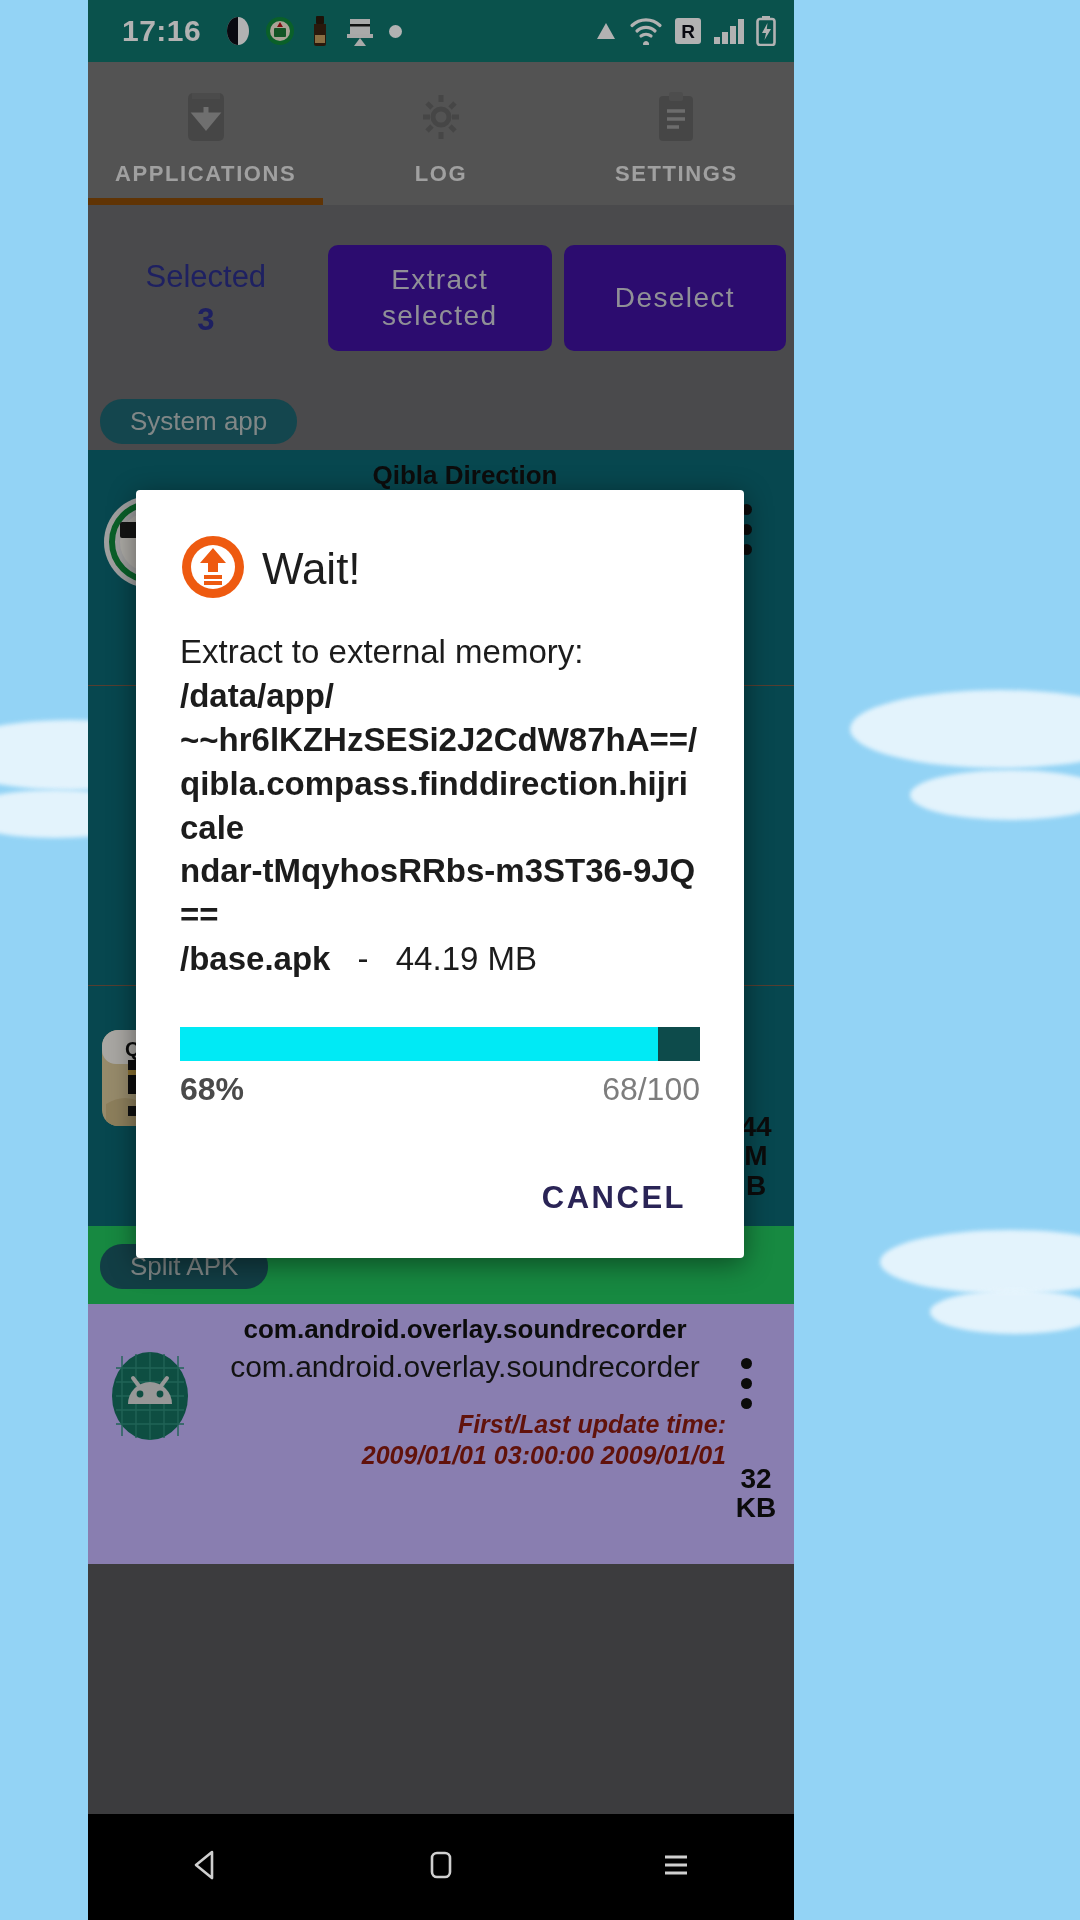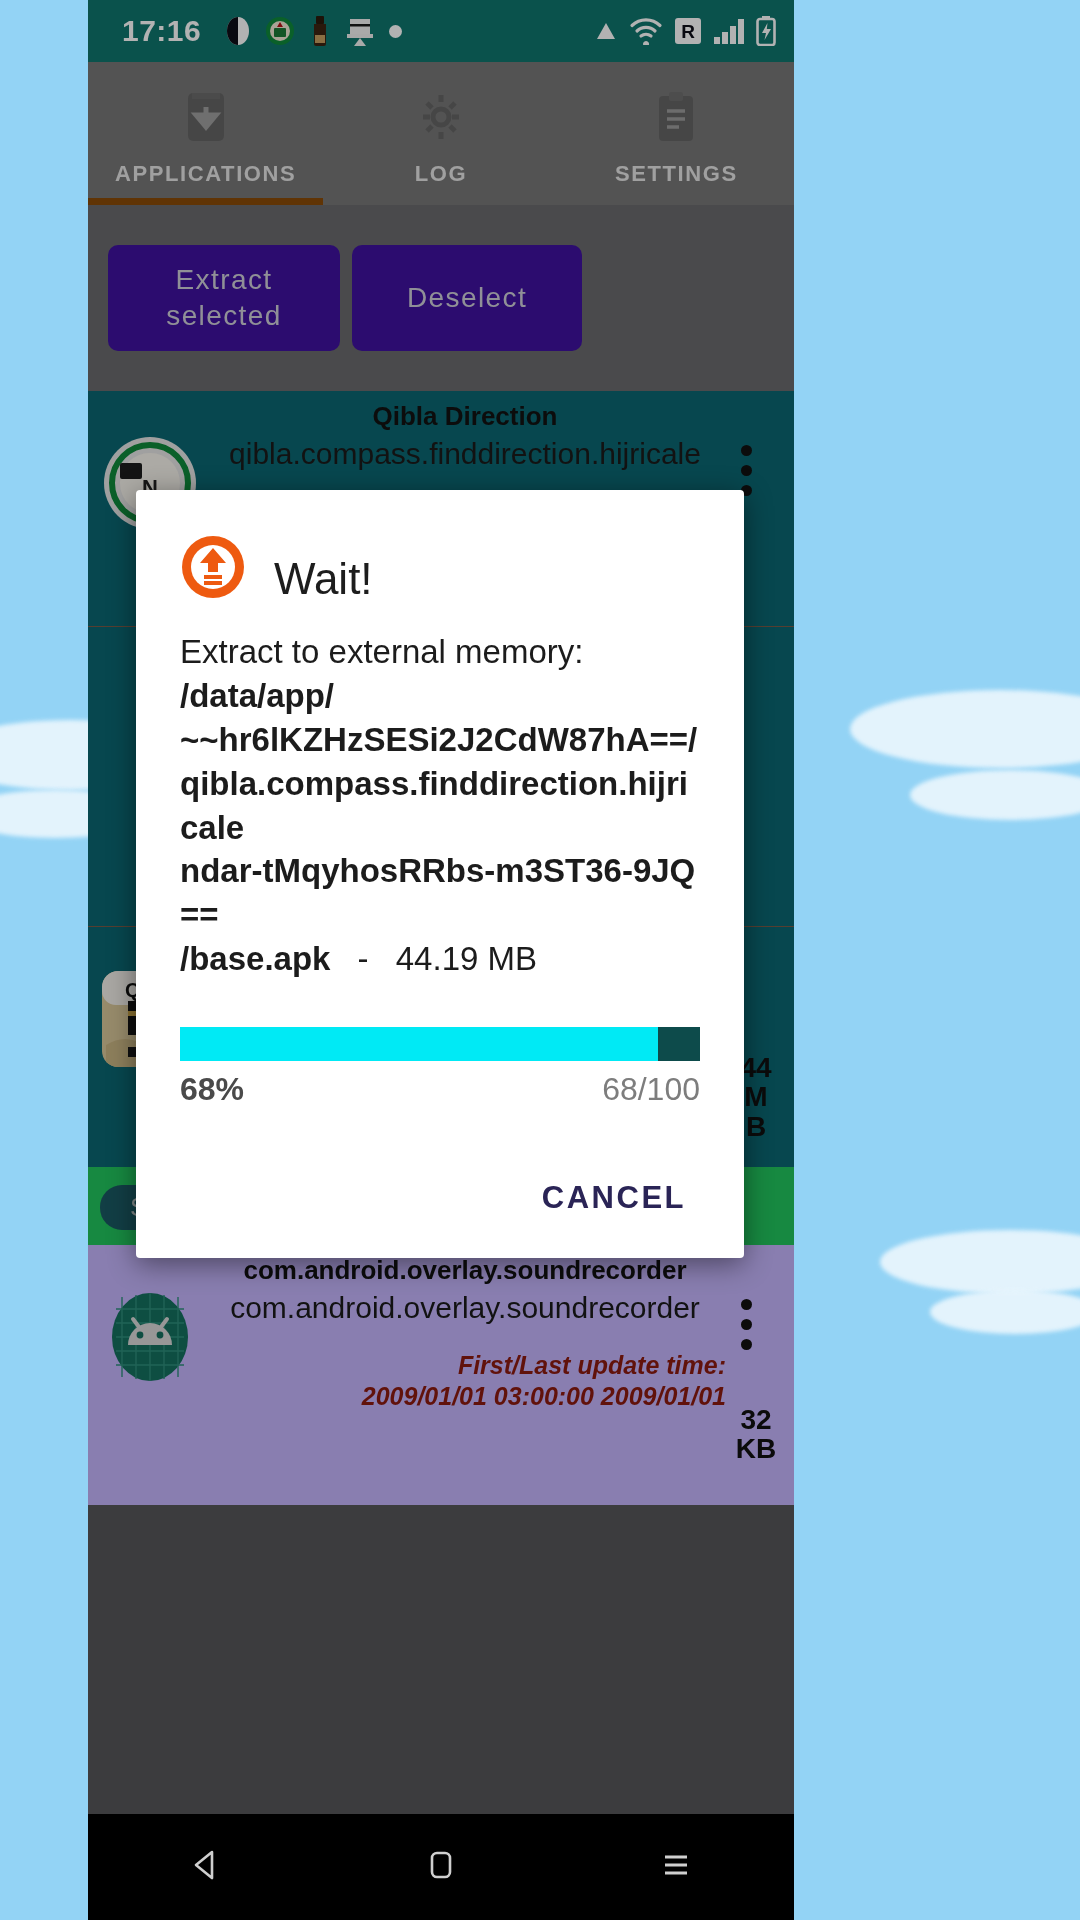--- a/index.html
+++ b/index.html
@@ -196,21 +196,21 @@
   }
   #dialog {
     position:absolute;
     left:48px; top:490px;
     width:608px;
     background:#ffffff;
     border-radius:4px;
     box-shadow:0 6px 28px rgba(0,0,0,.45);
     padding:44px 44px 18px 44px;
   }
-  #dlg-head { display:flex; align-items:flex-end; gap:28px; margin-bottom:26px; }
+  #dlg-head { display:flex; align-items:center; gap:16px; margin-bottom:26px; }
   #dlg-title { font-size:44px; color:#1d1d1d; }
   #dlg-body { font-size:33px; color:#1c1c1c; line-height:1.33; }
   #dlg-body .b { font-weight:700; }
   #dlg-body .intro { display:block; }
   #dlg-body .pathline { display:block; font-weight:700; word-break:break-all; }
   #dlg-size { font-weight:400; }
 
   #progress-track {
     margin-top:46px;
     height:34px;
@@ -354,26 +354,33 @@
             <path d="M13 20 h18 M13 28 h18 M13 36 h12"></path>
           </g>
         </svg>
       </span>
       <span class="tab-label">SETTINGS</span>
     </div>
     <div id="tab-underline"></div>
   </div>
 
   <div id="actionbar">
+    <div id="selected-block">
+      <div id="selected-label">Selected</div>
+      <div id="selected-count">3</div>
+    </div>
     <div class="act-btn" id="btn-extract">Extract selected</div>
     <div class="act-btn" id="btn-deselect">Deselect</div>
   </div>
 
   <div id="applist">
 
+    <div style="background:#6a6a6d;padding-bottom:6px;">
+      <span class="pill">System app</span>
+    </div>
 
     <div class="approw teal" style="min-height:236px;">
       <div class="row-inner">
         <div class="row-icon">
           <svg width="96" height="96" viewBox="0 0 96 96">
             <circle cx="48" cy="48" r="46" fill="#e6e6e6"></circle>
             <circle cx="48" cy="48" r="38" fill="none" stroke="#0f8a3c" stroke-width="6"></circle>
             <circle cx="48" cy="48" r="30" fill="#f7f4ec"></circle>
             <text x="48" y="60" font-family="Liberation Sans, sans-serif" font-size="22" font-weight="700" fill="#222" text-anchor="middle">N</text>
             <rect x="18" y="28" width="22" height="16" rx="2" fill="#1d1d1d"></rect>

